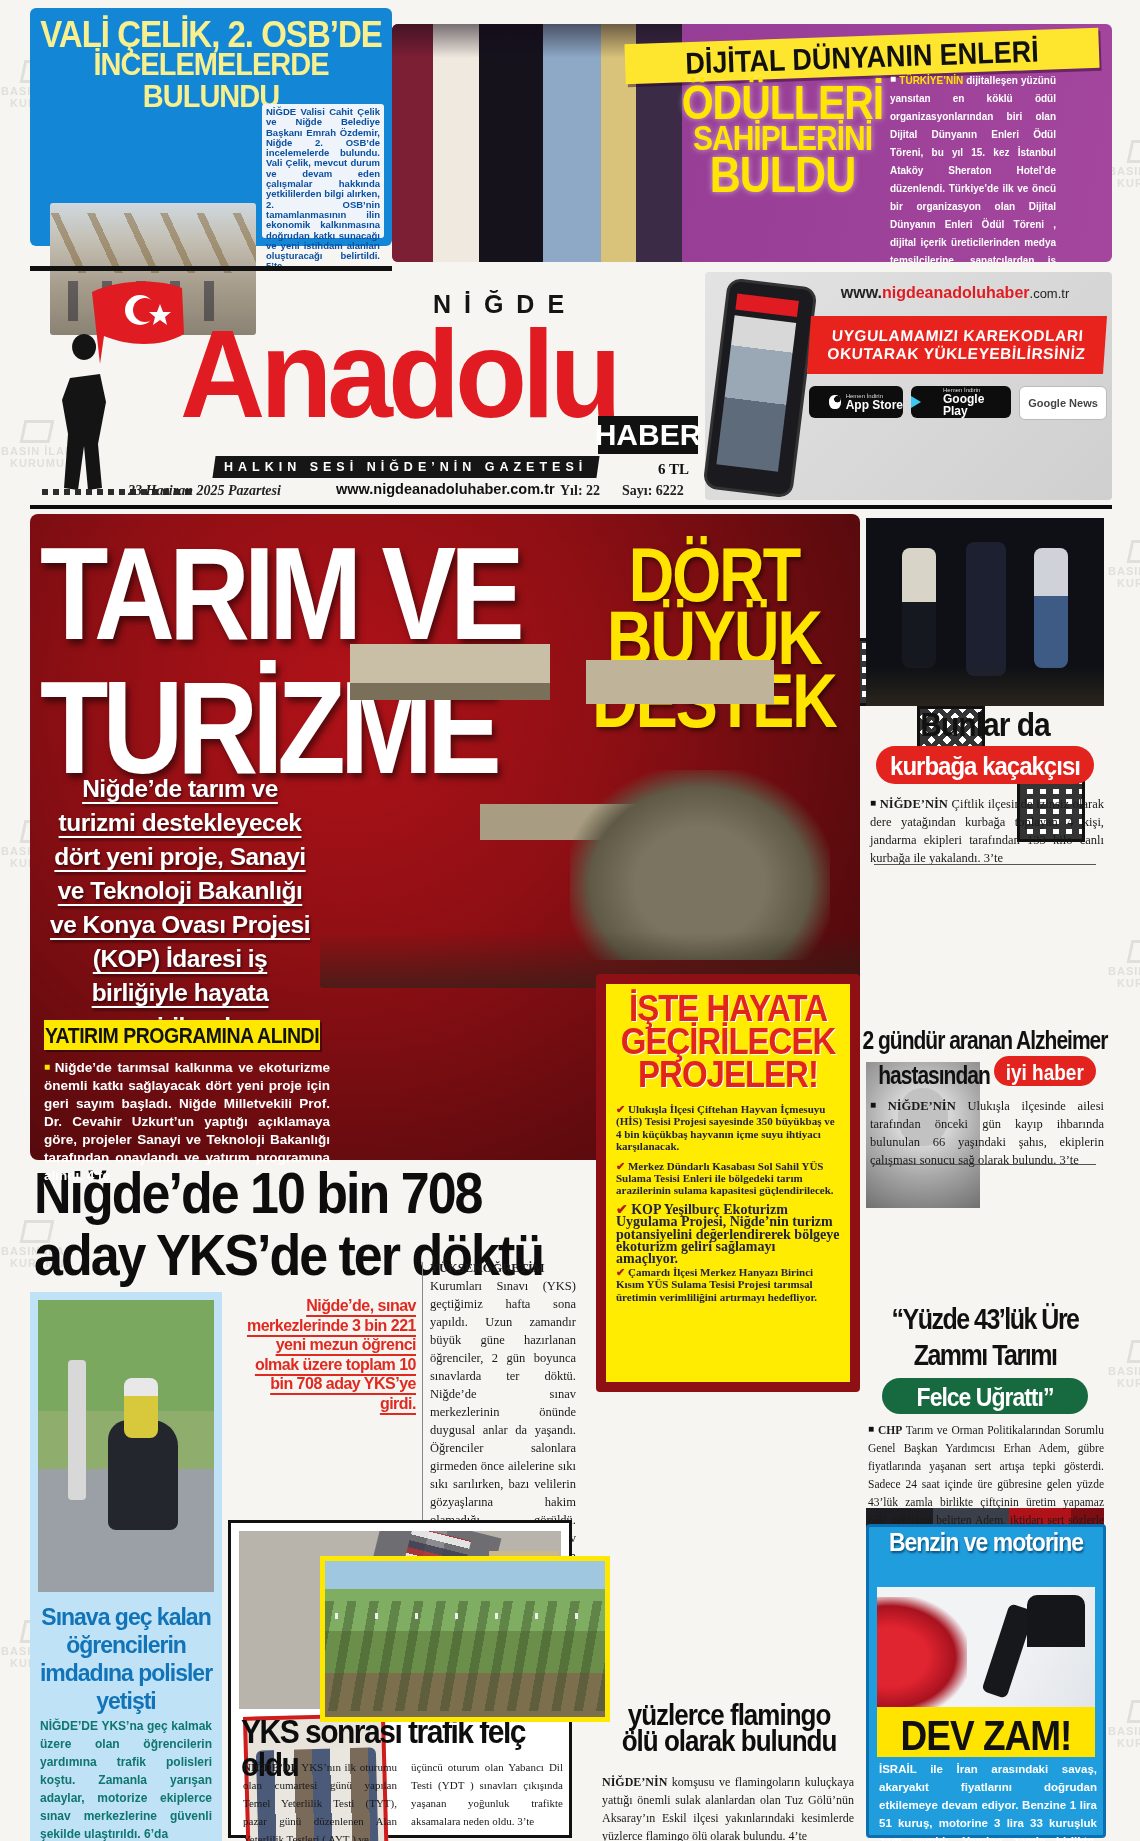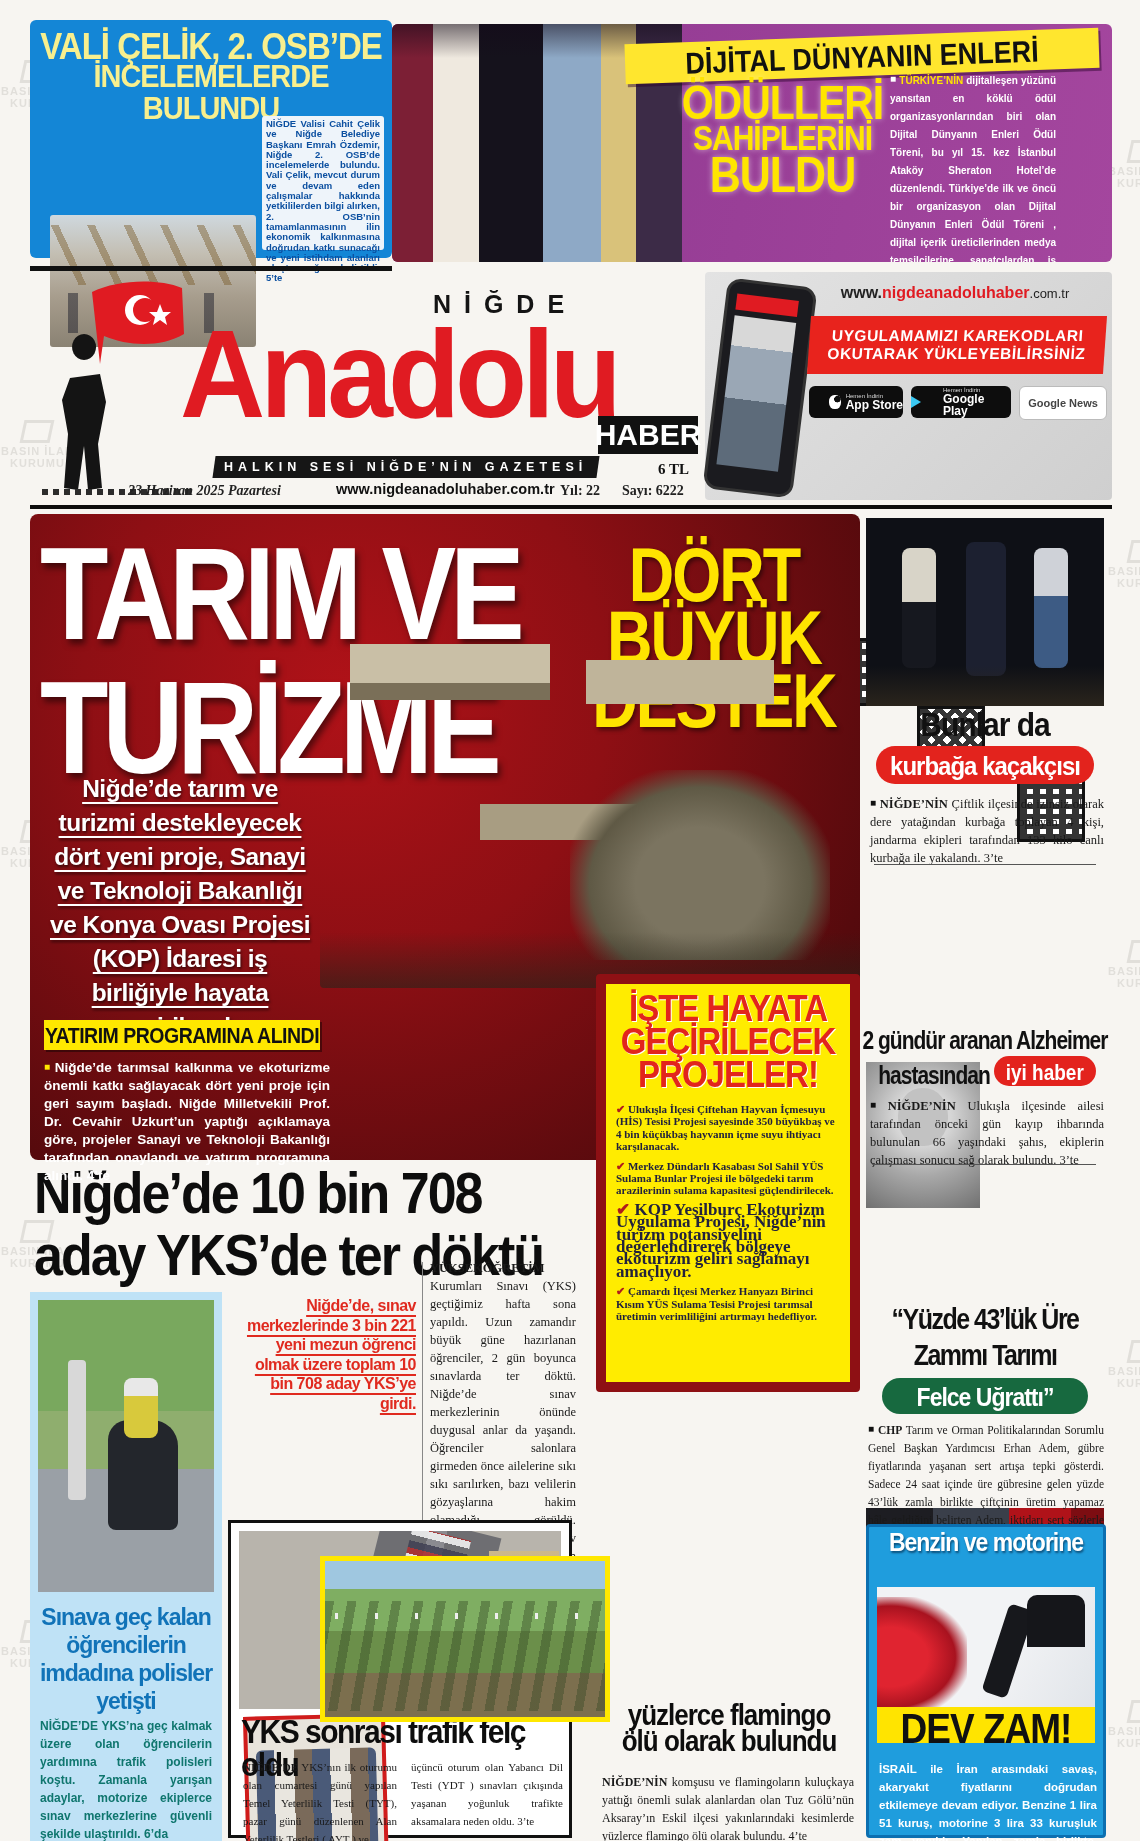--- a/index.html
+++ b/index.html
@@ -69,21 +69,21 @@
       <div class="cube"></div>
       <div class="t">BASIN İLAN</div>
       <div class="t">KURUMU</div>
     </div>
   <div class="wm abs" style="left:1108px;top:1700px">
       <div class="cube"></div>
       <div class="t">BASIN İLAN</div>
       <div class="t">KURUMU</div>
     </div>
 
-  <div class="abs" style="left:30px;top:20px;width:362px;height:238px;background:#1486d6;border-radius:6px;">
+  <div class="abs" style="left:30px;top:8px;width:362px;height:238px;background:#1486d6;border-radius:6px;">
     <div class="ctr" style="padding-top:8px;">
       <span class="hv cond" style="font-size:33px;color:#f8ef8e;letter-spacing:-1px;transform:scaleY(1.1);">VALİ ÇELİK, 2. OSB’DE</span><br>
       <span class="hv cond" style="font-size:29px;color:#f8ef8e;letter-spacing:-1px;transform:scaleY(1.1);">İNCELEMELERDE BULUNDU</span>
     </div>
     <div class="abs photo" style="left:20px;top:96px;width:206px;height:132px;border-radius:3px;
                 background:linear-gradient(180deg,#cfd8de 0%,#c3beb2 30%,#a79d8d 62%,#8a8273 100%);">
       <div class="abs" style="left:0;top:10px;width:100%;height:60px;background:repeating-linear-gradient(65deg,transparent 0 26px,rgba(120,90,40,.45) 26px 33px);"></div>
       <div class="abs" style="left:18px;top:78px;width:170px;height:40px;background:repeating-linear-gradient(90deg,rgba(40,40,50,.55) 0 10px,transparent 10px 34px);"></div>
     </div>
     <div class="abs" style="left:232px;top:96px;width:122px;height:134px;background:#eef4fa;border-radius:3px;padding:3px 4px;box-sizing:border-box;">
@@ -253,23 +253,23 @@
     <div class="ctr" style="">
       <span class="hv cond" style="font-size:33px;color:#e2251c;letter-spacing:-1px;transform:scaleY(1.1);text-shadow:1px 1px 0 #fff;">İŞTE HAYATA</span><br>
       <span class="hv cond" style="font-size:33px;color:#e2251c;letter-spacing:-1px;transform:scaleY(1.1);text-shadow:1px 1px 0 #fff;">GEÇİRİLECEK</span><br>
       <span class="hv cond" style="font-size:33px;color:#e2251c;letter-spacing:-1px;transform:scaleY(1.1);text-shadow:1px 1px 0 #fff;">PROJELER!</span>
     </div>
     <div style="margin-top:14px;">
       <div class="serifb" style="font-size:11px;line-height:12.4px;color:#22223c;font-weight:bold;margin-bottom:7px;">
         <span style="color:#b01c1c;">✔</span> <span>Ulukışla İlçesi Çiftehan Hayvan İçmesuyu (HİS) Tesisi Projesi sayesinde 350 büyükbaş ve 4 bin küçükbaş hayvanın içme suyu ihtiyacı karşılanacak.</span>
       </div>
       <div class="serifb" style="font-size:11px;line-height:12.4px;color:#22223c;font-weight:bold;margin-bottom:7px;">
-        <span style="color:#b01c1c;">✔</span> <span>Merkez Dündarlı Kasabası Sol Sahil YÜS Sulama Bunlar Projesi ile bölgedeki tarım arazilerinin sulama kapasitesi güçlendirilecek.</span>
+        <span style="color:#b01c1c;">✔</span> <span>Merkez Dündarlı Kasabası Sol Sahil YÜS Sulama Tesisi Enleri ile bölgedeki tarım arazilerinin sulama kapasitesi güçlendirilecek.</span>
       </div>
-      <div class="serifb" style="font-size:17px;line-height:12.4px;color:#22223c;font-weight:bold;margin-bottom:7px;">
+      <div class="serifb" style="font-size:14px;line-height:12.4px;color:#22223c;font-weight:bold;">
         <span style="color:#b01c1c;">✔</span> <span>KOP Yeşilburç Ekoturizm Uygulama Projesi, Niğde’nin turizm potansiyelini değerlendirerek bölgeye ekoturizm geliri sağlamayı amaçlıyor.</span>
       </div>
       <div class="serifb" style="font-size:11px;line-height:12.4px;color:#22223c;font-weight:bold;">
         <span style="color:#b01c1c;">✔</span> <span>Çamardı İlçesi Merkez Hanyazı Birinci Kısım YÜS Sulama Tesisi Projesi tarımsal üretimin verimliliğini artırmayı hedefliyor.</span>
       </div>
     </div>
   </div>
 
   <div class="abs photo" style="left:866px;top:518px;width:238px;height:188px;background:#0e1016;">
     <div class="abs" style="left:36px;top:30px;width:34px;height:120px;background:linear-gradient(180deg,#d8d4c8 0 45%,#16181f 45% 100%);border-radius:8px;"></div>
@@ -334,21 +334,21 @@
 
   <div class="abs" style="left:866px;top:1524px;width:240px;height:314px;background:#1f9ddd;border:3px solid #0c6fb0;border-radius:4px;box-sizing:border-box;">
     <div class="ctr" style="margin-top:3px;">
       <span class="hv cond" style="font-size:23px;color:#fff;letter-spacing:-1px;transform:scaleY(1.1);text-shadow:1px 2px 2px rgba(0,30,60,.6);">Benzin ve motorine</span>
     </div>
     <div class="abs photo" style="left:8px;top:34px;width:218px;height:140px;background:linear-gradient(120deg,#f2f3f5 0 55%,#dfe3e8 100%);">
       <div class="abs" style="left:-20px;top:10px;width:110px;height:120px;background:radial-gradient(ellipse at 30% 50%,#e02430 0 35%,#a8121f 60%,transparent 75%);"></div>
       <div class="abs" style="left:118px;top:18px;width:26px;height:92px;background:#17181c;border-radius:6px;transform:rotate(18deg);"></div>
       <div class="abs" style="left:150px;top:8px;width:58px;height:52px;background:#15161a;border-radius:10px 10px 0 0;"></div>
     </div>
-    <div class="abs ctr" style="left:8px;top:180px;width:218px;height:36px;background:#ffe400;display:flex;align-items:center;justify-content:center;">
+    <div class="abs ctr" style="left:8px;top:180px;width:218px;height:50px;background:#ffe400;display:flex;align-items:center;justify-content:center;">
       <span class="hv cond" style="font-size:37px;color:#111;letter-spacing:-1px;transform:scaleY(1.15);">DEV ZAM!</span>
     </div>
     <div class="abs just" style="left:10px;top:232px;width:218px;">
       <span style="font-size:11.5px;line-height:12.6px;font-weight:bold;color:#fff;">
         <span class="lead">İSRAİL</span><span> ile İran arasındaki savaş, akaryakıt fiyatlarını doğrudan etkilemeye devam ediyor. Benzine 1 lira 51 kuruş, motorine 3 lira 33 kuruşluk zam yapıldı. Yapılan zamla birlikte, motorinin litre fiyatı 56 lirayı, benzin ise 53 lirayı geçti. 4’te</span>
       </span>
     </div>
   </div>
 
   <div class="abs" style="left:34px;top:1164px;">

